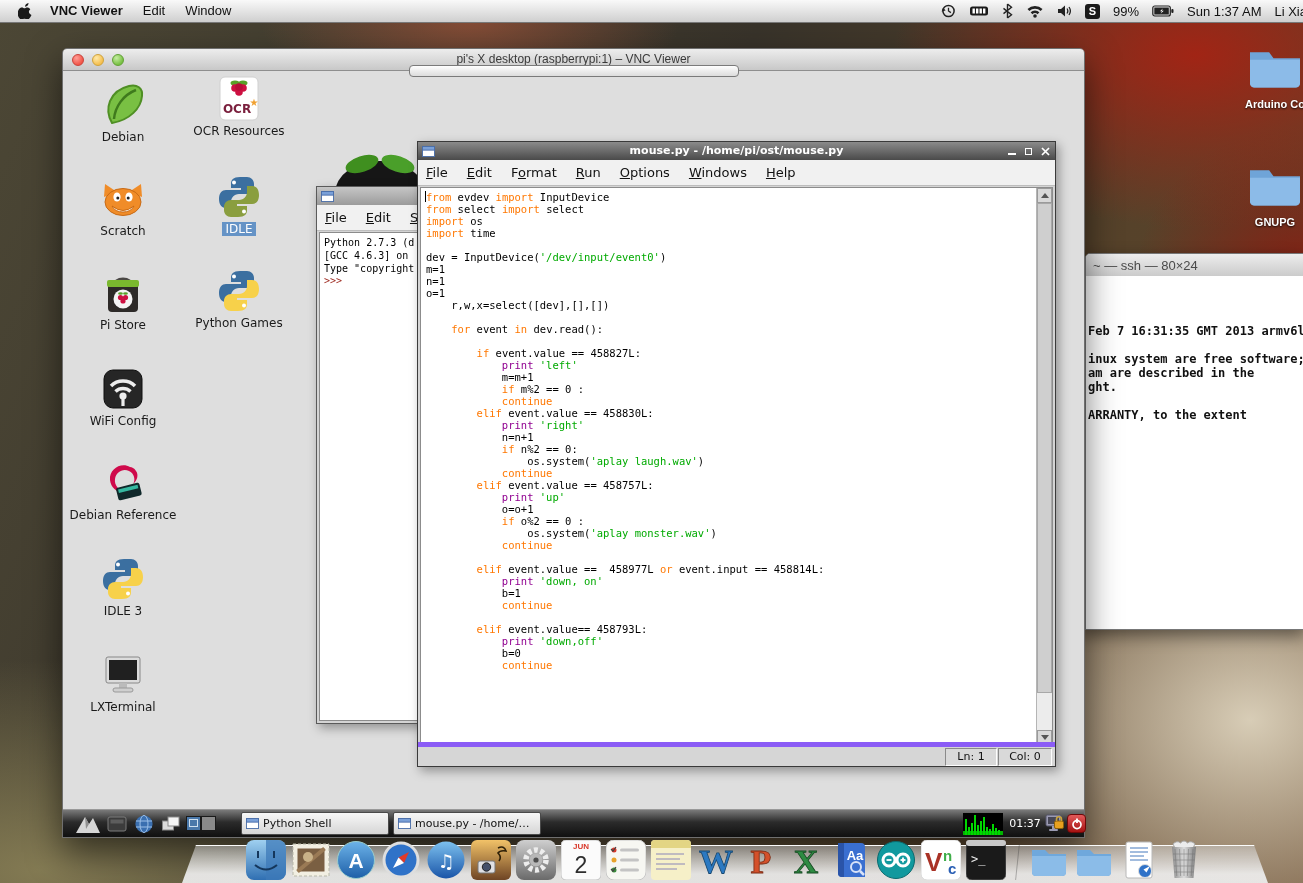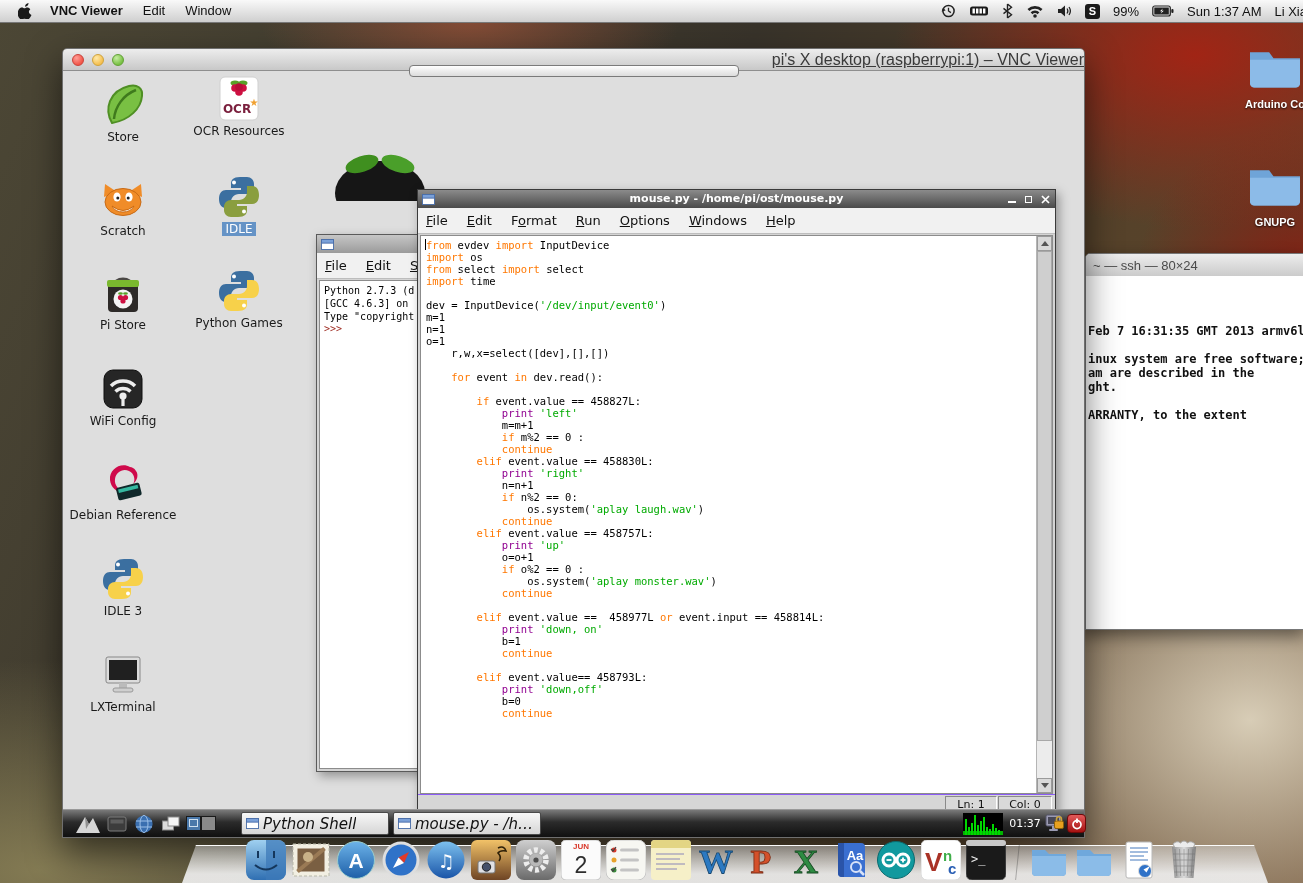--- a/index.html
+++ b/index.html
@@ -32,33 +32,33 @@
   .traffic{position:absolute;left:9px;top:5px;display:flex;gap:8px;}
   .tl-dot{width:12px;height:12px;border-radius:50%;}
   .tl-red{background:radial-gradient(circle at 35% 30%,#ff9d96,#f25648 70%);border:1px solid #c9423a;box-sizing:border-box;}
   .tl-yel{background:radial-gradient(circle at 35% 30%,#ffe9a8,#f5bf4f 70%);border:1px solid #cfa33c;box-sizing:border-box;}
   .tl-grn{background:radial-gradient(circle at 35% 30%,#c5eda1,#78c044 70%);border:1px solid #62a135;box-sizing:border-box;}
   
   #vnc-win{position:absolute;left:62px;top:48px;width:1023px;height:790px;z-index:10;
     box-shadow:0 14px 34px rgba(0,0,0,.55);border:1px solid #6f6f6f;border-radius:5px 5px 0 0;box-sizing:border-box;}
   #vnc-titlebar{position:absolute;left:0;top:0;width:100%;height:22px;border-radius:4px 4px 0 0;
     background:linear-gradient(#ededed,#c8c8c8);border-bottom:1px solid #8e8e8e;box-sizing:border-box;}
-  #vnc-title{width:100%;text-align:right;font-size:16px;color:#3a3a3a;line-height:21px;text-decoration:underline;}
+  #vnc-title{width:100%;text-align:center;font-size:12px;color:#3a3a3a;line-height:21px;}
   #vnc-tab{position:absolute;left:346px;top:16px;width:330px;height:12px;z-index:40;
     background:linear-gradient(#fefefe,#dcdcdc);border:1px solid #7a7a7a;border-radius:4px;box-sizing:border-box;}
   #pi-desktop{position:absolute;left:0;top:22px;right:0;bottom:28px;background:#dedede;overflow:hidden;}
   
   #rasp-blob{position:absolute;left:271px;top:80px;width:92px;height:50px;z-index:1;}
   
   .pi-item{position:absolute;width:112px;text-align:center;z-index:2;}
   .pi-item svg{width:52px;height:48px;display:block;margin:0 auto;}
   .pi-label{font-family:"DejaVu Sans",sans-serif;font-size:12px;color:#1a1a1a;line-height:14px;margin-top:1px;}
   .pi-label .sel{background:#6593c6;color:#fff;padding:0 3px;}
   
-  .tk-win{position:absolute;box-sizing:border-box;border:1px solid #5a5a5a;background:#d4d4d4;box-shadow:3px 4px 10px rgba(0,0,0,.35);margin-top:48px;}
+  .tk-win{position:absolute;box-sizing:border-box;border:1px solid #5a5a5a;background:#d4d4d4;box-shadow:3px 4px 10px rgba(0,0,0,.35);}
   .tk-titlebar{position:relative;height:18px;background:linear-gradient(#8b8b8b,#4a4a4a);display:flex;align-items:center;}
   .tk-titlebar.inactive{background:linear-gradient(#c6c6c6,#9b9b9b);}
   .tk-title{position:absolute;left:0;right:0;text-align:center;color:#fff;font-weight:bold;font-size:11px;
     font-family:"DejaVu Sans",sans-serif;line-height:18px;}
   .tk-ticon{margin-left:4px;z-index:2;display:inline-flex;}
   .tk-controls{position:absolute;right:5px;top:0;height:18px;display:flex;align-items:center;gap:9px;z-index:2;}
   .wc{display:inline-block;}
   .wc-min{width:8px;height:2px;background:#fff;margin-top:6px;}
   .wc-max{width:7px;height:7px;border:1.5px solid #fff;box-sizing:border-box;}
   .tk-menubar{height:25px;background:#f1f1f1;border-bottom:1px solid #bdbdbd;display:flex;align-items:center;padding-left:8px;gap:19px;}
@@ -77,38 +77,38 @@
   .tok-k{color:#ff7700;}.tok-b{color:#900090;}.tok-s{color:#00aa00;}.tok-p{color:#000;}
   #caret{position:absolute;left:4px;top:3px;width:1px;height:11px;background:#000;}
   #idle-scroll{position:absolute;right:0;top:0;width:15px;bottom:0;background:#ececec;border-left:1px solid #b5b5b5;}
   .sb-btn{position:absolute;left:0;width:15px;height:15px;background:#d9d9d9;border:1px solid #9a9a9a;box-sizing:border-box;
     display:flex;align-items:center;justify-content:center;}
   .sb-up{top:0;}.sb-dn{bottom:0;}
   .sb-arrow{width:0;height:0;border-left:4px solid transparent;border-right:4px solid transparent;}
   .sb-up .sb-arrow{border-bottom:5px solid #555;}
   .sb-dn .sb-arrow{border-top:5px solid #555;}
   #sb-thumb{position:absolute;left:0;top:15px;width:15px;height:88%;background:#cfcfcf;border:1px solid #a8a8a8;box-sizing:border-box;}
-  #idle-status{position:absolute;left:0;right:0;bottom:0;height:19px;background:#d6d6d6;border-top:1px solid #8b5cf6;}
+  #idle-status{position:absolute;left:0;right:0;bottom:0;height:19px;background:#d6d6d6;border-top:5px solid #8b5cf6;}
   .stat-box{position:absolute;top:1px;height:16px;background:#d9d9d9;border:1px solid;border-color:#8a8a8a #fdfdfd #fdfdfd #8a8a8a;
     font-family:"DejaVu Sans",sans-serif;font-size:11px;line-height:16px;text-align:center;color:#111;}
   #stat-ln{right:58px;width:50px;}
   #stat-col{right:3px;width:52px;}
   
   #taskbar{position:absolute;left:0;bottom:0;width:100%;height:28px;background:linear-gradient(#7a7a7a,#2b2b2b 45%,#101010);
     border-top:1px solid #999;box-sizing:border-box;z-index:6;}
   .tb-icobtn{position:absolute;top:4px;display:inline-flex;}
   #pager{position:absolute;left:123px;top:6px;display:flex;}
   .pg-cell{width:15px;height:15px;box-sizing:border-box;border:1px solid #1a1a1a;}
   .pg-active{background:#4a78aa;}
   .pg-cell.pg-active div{width:7px;height:6px;border:1px solid #cfe0f0;margin:2px;}
   .pg-idle{background:#8a8a8a;}
   #tasks{position:absolute;left:178px;top:2px;display:flex;gap:4px;}
   .taskbtn{width:148px;height:23px;background:linear-gradient(#f7f7f7,#d6d6d6);border:1px solid #4a4a4a;border-radius:2px;
     box-sizing:border-box;display:flex;align-items:center;gap:4px;padding:0 4px;}
-  .tb-label{font-family:"DejaVu Sans",sans-serif;font-size:15px;color:#111;white-space:nowrap;overflow:hidden;text-overflow:ellipsis;font-style:italic;}
+  .tb-label{font-family:"DejaVu Sans",sans-serif;font-size:11px;color:#111;white-space:nowrap;overflow:hidden;text-overflow:ellipsis;}
   #cpu-mon{position:absolute;left:900px;top:3px;width:40px;height:22px;background:#000;}
   #tb-clock{position:absolute;left:944px;top:0;width:36px;height:28px;color:#fff;font-family:"DejaVu Sans",sans-serif;
     font-size:11px;line-height:28px;text-align:center;}
   #lock-btn{position:absolute;left:982px;top:3px;width:20px;height:22px;}
   #power-btn{position:absolute;left:1004px;top:4px;width:19px;height:19px;border-radius:4px;
     background:linear-gradient(#e25a5a,#a51212);border:1px solid #6f0808;box-sizing:border-box;
     display:flex;align-items:center;justify-content:center;}
   
   #term-win{position:absolute;left:1085px;top:253px;width:225px;height:377px;z-index:8;background:#fff;
     border:1px solid #777;border-radius:5px 0 0 0;box-shadow:-5px 6px 16px rgba(0,0,0,.45);box-sizing:border-box;}
@@ -243,21 +243,21 @@
         <ellipse cx="46" cy="42" rx="45" ry="32" fill="#161616"></ellipse>
         <ellipse cx="28" cy="13" rx="17" ry="8" fill="#3f8f1f" transform="rotate(-18 28 13)"></ellipse>
         <ellipse cx="64" cy="13" rx="17" ry="8" fill="#4a9f2a" transform="rotate(18 64 13)"></ellipse>
       </svg>
       <div id="pi-icons">
           <div class="pi-item" style="left: 4px; top: 10px;">
             <svg viewBox="0 0 48 48">
               <path d="M13 42C5 28 10 10 30 5c8-2 14 2 13 10-1 12-12 24-30 27z" fill="#79c043" stroke="#4f8f24" stroke-width="2"></path>
               <path d="M15 38c1-12 9-24 22-29" stroke="#3f7a1d" stroke-width="2.5" fill="none"></path>
             </svg>
-            <div class="pi-label">Store</div>
+            <div class="pi-label">Debian</div>
           </div>
           <div class="pi-item" style="left: 4px; top: 104px;">
             <svg viewBox="0 0 48 48">
               <polygon points="6,9 18,17 5,22" fill="#f08c28"></polygon>
               <polygon points="42,9 30,17 43,22" fill="#f08c28"></polygon>
               <ellipse cx="24" cy="27" rx="18" ry="13.5" fill="#f08c28" stroke="#c86a14"></ellipse>
               <ellipse cx="18" cy="22" rx="3.6" ry="4.6" fill="#fff"></ellipse>
               <ellipse cx="30" cy="22" rx="3.6" ry="4.6" fill="#fff"></ellipse>
               <circle cx="18.8" cy="23" r="1.5" fill="#222"></circle>
               <circle cx="29.2" cy="23" r="1.5" fill="#222"></circle>
@@ -401,22 +401,22 @@
           <span class="tk-menu-item">F<u>o</u>rmat</span>
           <span class="tk-menu-item"><u>R</u>un</span>
           <span class="tk-menu-item"><u>O</u>ptions</span>
           <span class="tk-menu-item"><u>W</u>indows</span>
           <span class="tk-menu-item"><u>H</u>elp</span>
         </div>
       <div id="idle-textwrap">
         <div id="code">
             <div id="caret"></div>
             <div class="cl"><span class="tok-k">from</span><span class="tok-p"> evdev </span><span class="tok-k">import</span><span class="tok-p"> InputDevice</span></div>
+            <div class="cl"><span class="tok-k">from</span><span class="tok-p"> select </span><span class="tok-k">import</span><span class="tok-p"> select</span></div>
             <div class="cl"><span class="tok-k">import</span><span class="tok-p"> os</span></div>
-            <div class="cl"><span class="tok-k">from</span><span class="tok-p"> select </span><span class="tok-k">import</span><span class="tok-p"> select</span></div>
             <div class="cl"><span class="tok-k">import</span><span class="tok-p"> time</span></div>
             <div class="cl">&nbsp;</div>
             <div class="cl"><span class="tok-p">dev = InputDevice(</span><span class="tok-s">'/dev/input/event0'</span><span class="tok-p">)</span></div>
             <div class="cl"><span class="tok-p">m=1</span></div>
             <div class="cl"><span class="tok-p">n=1</span></div>
             <div class="cl"><span class="tok-p">o=1</span></div>
             <div class="cl"><span class="tok-p">    r,w,x=select([dev],[],[])</span></div>
             <div class="cl">&nbsp;</div>
             <div class="cl"><span class="tok-p">    </span><span class="tok-k">for</span><span class="tok-p"> event </span><span class="tok-k">in</span><span class="tok-p"> dev.read():</span></div>
             <div class="cl">&nbsp;</div>

